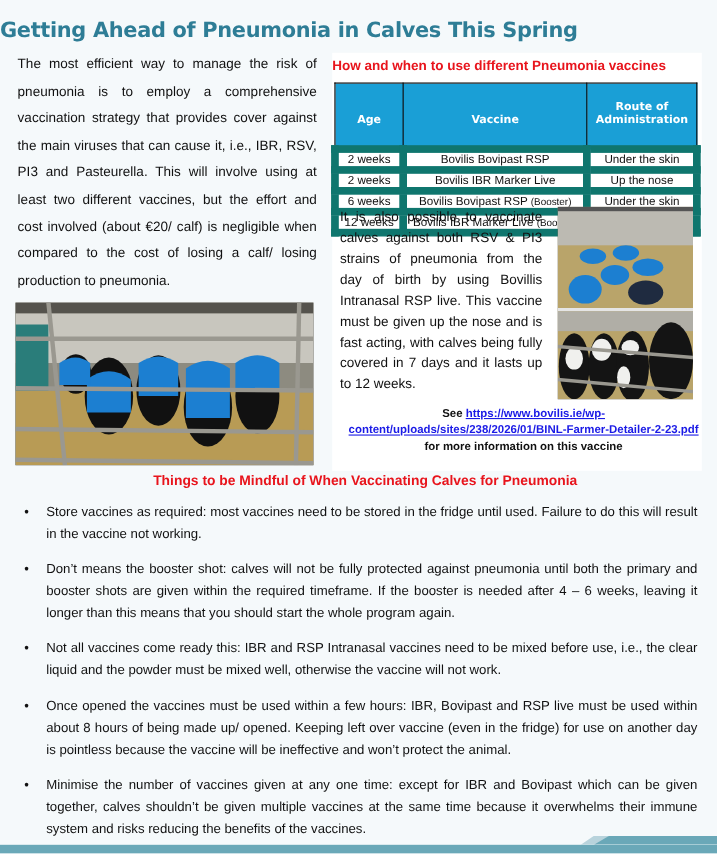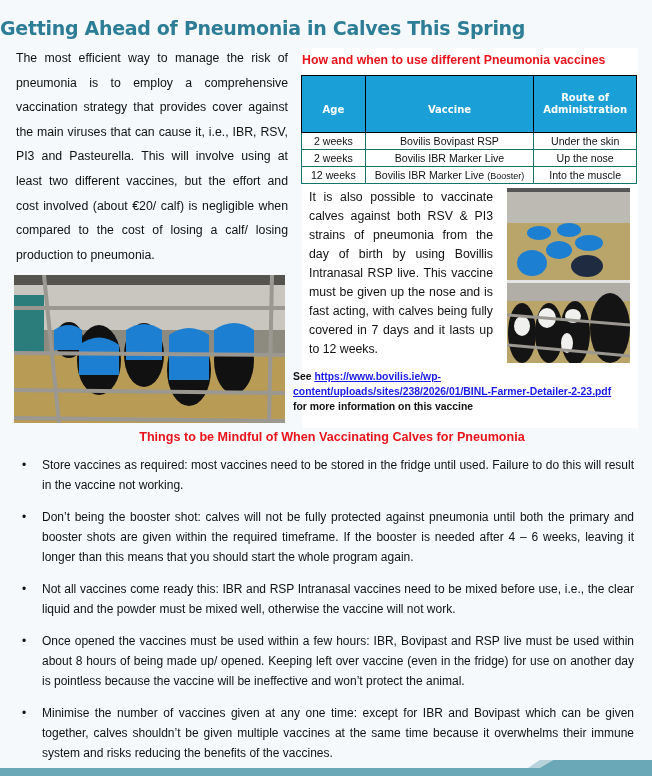--- a/index.html
+++ b/index.html
@@ -47,41 +47,41 @@
   table.vtable th {
     background: #1a9fd6; color: #fff; font-weight: bold;
     font-family: "DejaVu Sans", sans-serif;
     font-size: 10px; line-height: 12px;
     border: 1px solid #000;
     vertical-align: bottom;
     padding: 16px 2px;
     height: 34px;
   }
   table.vtable td {
-    border: 1px solid #0f766e;
+    border: 7px solid #0f766e;
     text-align: center;
     height: 17px;
     padding: 0 2px;
     white-space: nowrap;
   }
   table.vtable td .note { font-size: 9px; }
   .col-age { width: 64px; }
   .col-vac { width: 169px; }
   .col-route { width: 103px; }
   .rsp-text {
     position: absolute; left: 309px; top: 188px; width: 184px;
     font-size: 12.3px; line-height: 19px; text-align: justify;
   }
   .photo-right {
     position: absolute; left: 507px; top: 188px; width: 123px; height: 175px;
     overflow: hidden; background: #7a7360;
   }
   .see {
-    position: absolute; left: 293px; top: 369px; width: 330px;
-    font-size: 10.4px; line-height: 15px; font-weight: bold;
+    position: absolute; left: 311px; top: 369px; width: 330px;
+    font-size: 10.4px; line-height: 15px; font-weight: bold; text-align: center;
   }
   .see a { color: #1a1ae6; text-decoration: underline; }
   .mindful-title {
     position: absolute; left: 0; top: 430px; width: 652px;
     text-align: center;
     color: #e8141c; font-weight: bold; font-size: 12.6px; padding-left: 12px;
   }
   .bullets {
     position: absolute; left: 18px; top: 455px; width: 616px;
     list-style: none;
@@ -168,20 +168,25 @@
       <td>2 weeks</td>
       <td><span>Bovilis Bovipast RSP</span></td>
       <td>Under the skin</td>
     </tr>
     <tr>
       <td>2 weeks</td>
       <td><span>Bovilis IBR Marker Live</span></td>
       <td>Up the nose</td>
     </tr>
     <tr>
+      <td>6 weeks</td>
+      <td><span>Bovilis Bovipast RSP</span> <span class="note">(Booster)</span></td>
+      <td>Under the skin</td>
+    </tr>
+    <tr>
       <td>12 weeks</td>
       <td><span>Bovilis IBR Marker Live</span> <span class="note">(Booster)</span></td>
       <td>Into the muscle</td>
     </tr>
   </tbody>
 </table>
 
 <p class="rsp-text">It is also possible to vaccinate calves against both RSV &amp; PI3 strains of pneumonia from the day of birth by using Bovillis Intranasal RSP live. This vaccine must be given up the nose and is fast acting, with calves being fully covered in 7 days and it lasts up to 12 weeks.</p>
 
 <div class="photo-right">
@@ -217,21 +222,21 @@
     </g>
   </svg>
 </div>
 
 <p class="see"><span>See </span><a>https://www.bovilis.ie/wp-content/uploads/sites/238/2026/01/BINL-Farmer-Detailer-2-23.pdf</a><span> for more information on this vaccine</span></p>
 
 <h2 class="mindful-title">Things to be Mindful of When Vaccinating Calves for Pneumonia</h2>
 
 <ul class="bullets">
   <li><span class="dot">•</span><b>Store vaccines as required</b><span>: most vaccines need to be stored in the fridge until used. Failure to do this will result in the vaccine not working.</span></li>
-  <li><span class="dot">•</span><b>Don’t being the booster shot</b><span>: calves will not be fully protected against pneumonia until both the primary and booster shots are given within the required timeframe. If the booster is needed after 4 – 6 weeks, leaving it longer than this means that you should start the whole program again.</span></li>
+  <li><span class="dot">•</span><b>Don’t means the booster shot</b><span>: calves will not be fully protected against pneumonia until both the primary and booster shots are given within the required timeframe. If the booster is needed after 4 – 6 weeks, leaving it longer than this means that you should start the whole program again.</span></li>
   <li><span class="dot">•</span><b>Not all vaccines come ready this</b><span>: IBR and RSP Intranasal vaccines need to be mixed before use, i.e., the clear liquid and the powder must be mixed well, otherwise the vaccine will not work.</span></li>
   <li><span class="dot">•</span><b>Once opened the vaccines must be used within a few hours:</b><span> IBR, Bovipast and RSP live must be used within about 8 hours of being made up/ opened. Keeping left over vaccine (even in the fridge) for use on another day is pointless because the vaccine will be ineffective and won’t protect the animal.</span></li>
   <li><span class="dot">•</span><b>Minimise the number of vaccines given at any one time:</b><span> except for IBR and Bovipast which can be given together, calves shouldn’t be given multiple vaccines at the same time because it overwhelms their immune system and risks reducing the benefits of the vaccines.</span></li>
 </ul>
 
 <div class="footer-accent2"></div>
 <div class="footer-accent"></div>
 <div class="footer-bar"></div>
 
 </body></html>

